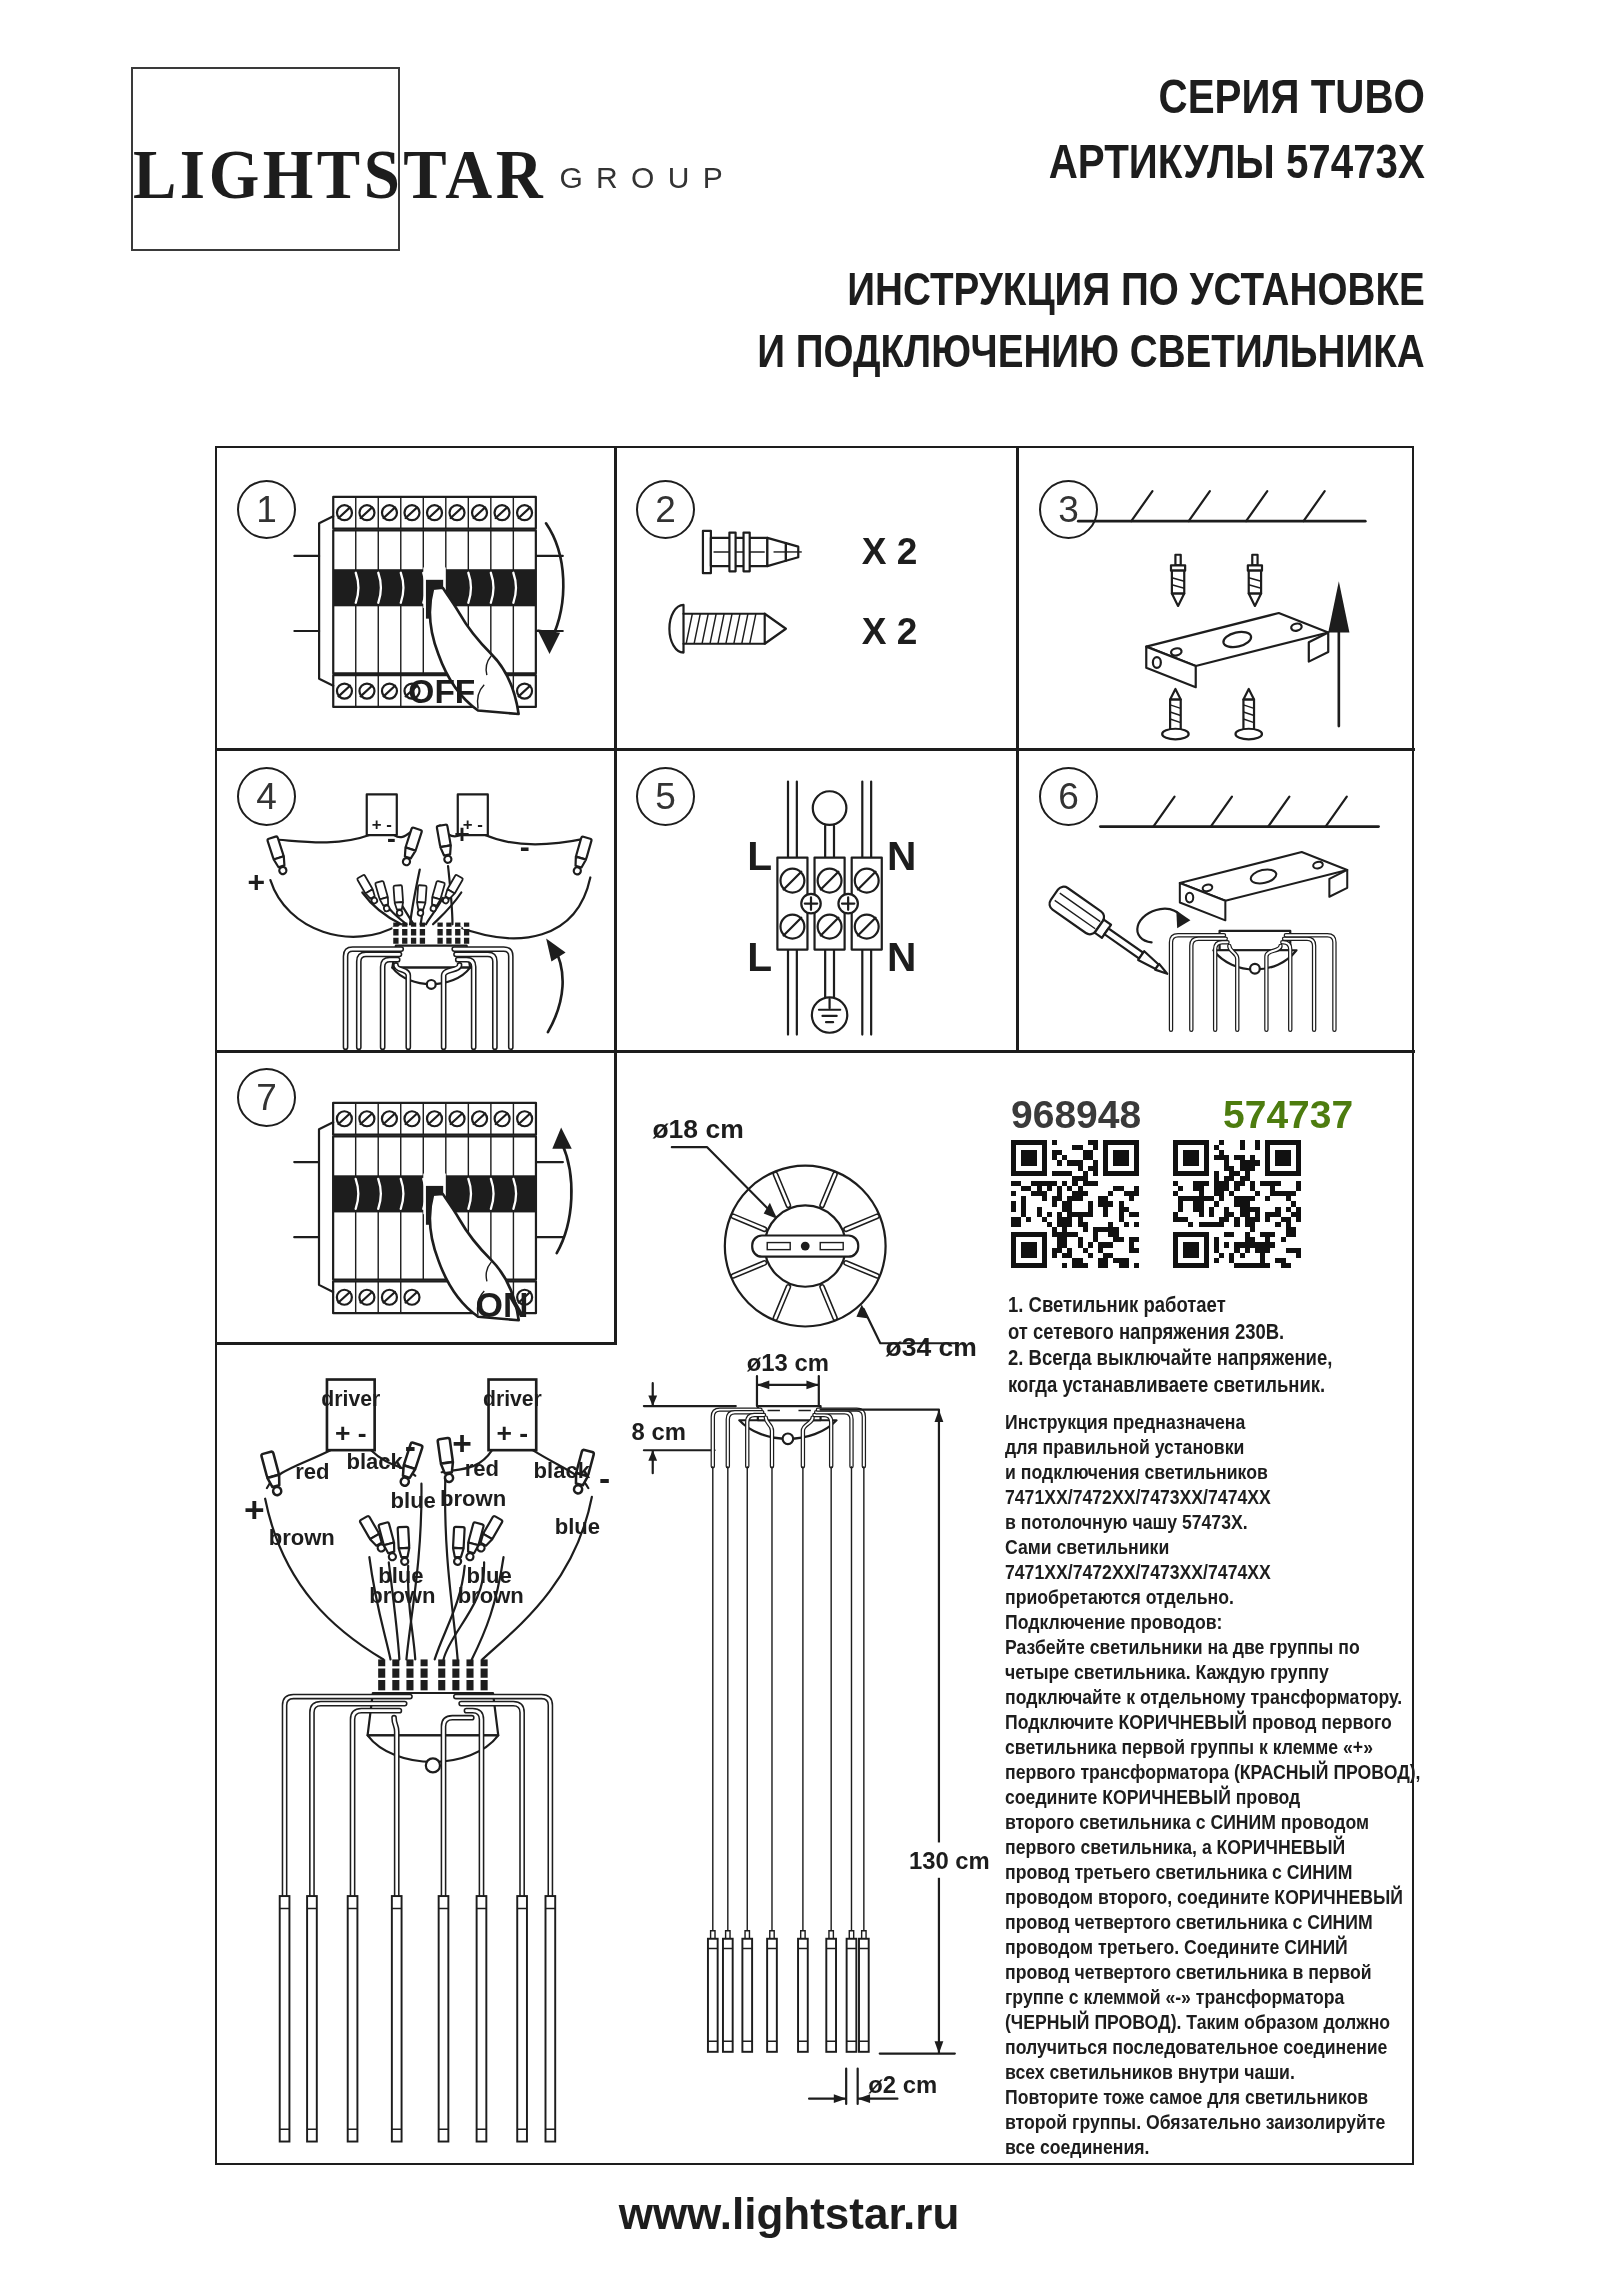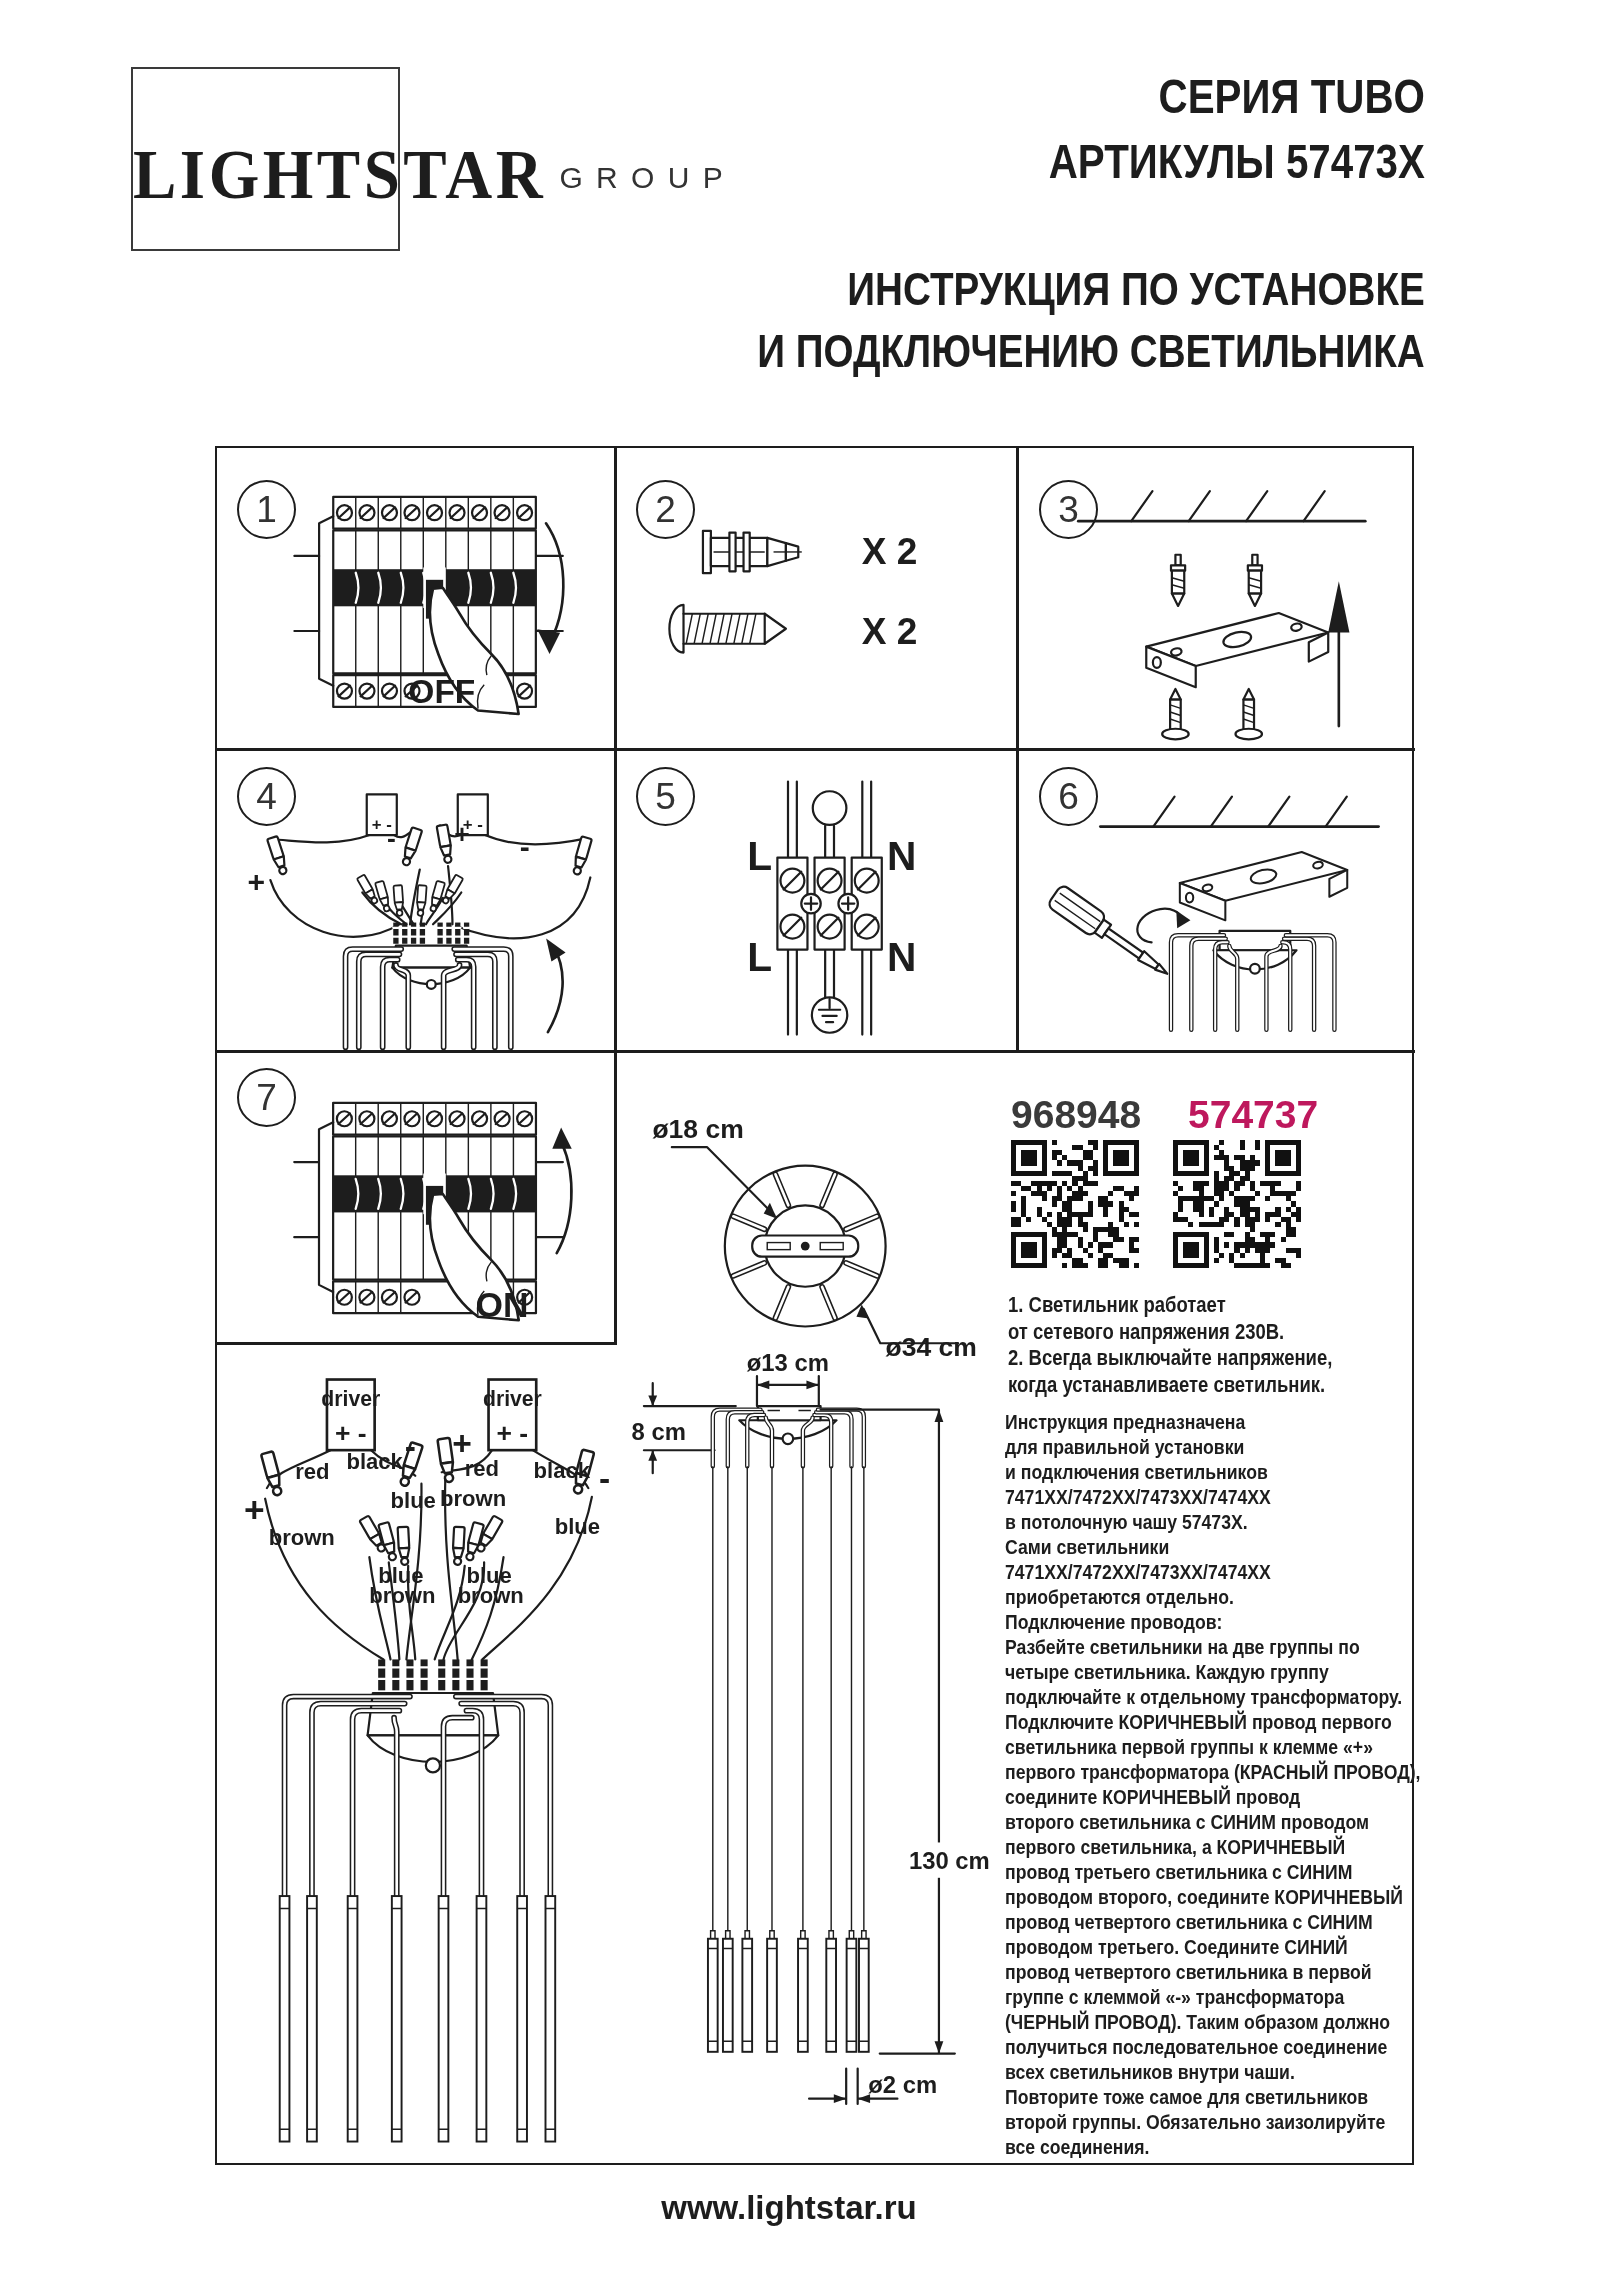--- a/index.html
+++ b/index.html
@@ -393,21 +393,21 @@
     <circle class="f" cx="181" cy="162" r="5"></circle>
     <text x="8" y="40" font-size="30">ø18 cm</text>
     <path class="s" stroke-width="2" d="M30,50 H70 L146,127"></path>
     <polygon class="f" points="149,131 134,125 141,113"></polygon>
     <text x="272" y="286" font-size="30">ø34 cm</text>
     <path class="s" stroke-width="2" d="M354,272 H266 L247,233"></path>
     <polygon class="f" points="245,228 253,244 239,242"></polygon>
   </svg>
 
   <div class="abs" style="left:1011px;top:1093px;width:128px;text-align:center;font-size:39px;font-weight:bold;color:#3a3a3a">968948</div>
-  <div class="abs" style="left:1188px;top:1093px;width:128px;text-align:left;font-size:39px;font-weight:bold;color:#be185d">574737</div>
+  <div class="abs" style="left:1223px;top:1093px;width:128px;text-align:left;font-size:39px;font-weight:bold;color:#4d7c0f">574737</div>
   <div class="abs" style="left:1011px;top:1140px;width:128px;height:128px"><svg viewBox="0 0 25 25" width="100%" height="100%" style="position:static" shape-rendering="crispEdges" fill="#111">
         <rect x="0" y="0" width="1" height="1"></rect>
         <rect x="1" y="0" width="1" height="1"></rect>
         <rect x="2" y="0" width="1" height="1"></rect>
         <rect x="3" y="0" width="1" height="1"></rect>
         <rect x="4" y="0" width="1" height="1"></rect>
         <rect x="5" y="0" width="1" height="1"></rect>
         <rect x="6" y="0" width="1" height="1"></rect>
         <rect x="0" y="1" width="1" height="1"></rect>
         <rect x="6" y="1" width="1" height="1"></rect>
@@ -1170,16 +1170,16 @@
 проводом третьего. Соедините СИНИЙ
 провод четвертого светильника в первой
 группе с клеммой «-» трансформатора
 (ЧЕРНЫЙ ПРОВОД). Таким образом должно
 получиться последовательное соединение
 всех светильников внутри чаши.
 Повторите тоже самое для светильников
 второй группы. Обязательно заизолируйте
 все соединения.</div>
 
-  <div class="abs" style="left:546px;top:2189px;width:486px;text-align:center;font-size:33px;font-weight:bold">www.lightstar.ru</div>
+  <div class="abs" style="left:546px;top:2189px;width:486px;text-align:center;font-size:44px;font-weight:bold">www.lightstar.ru</div>
 
 </div>
 
 
 </body></html>

